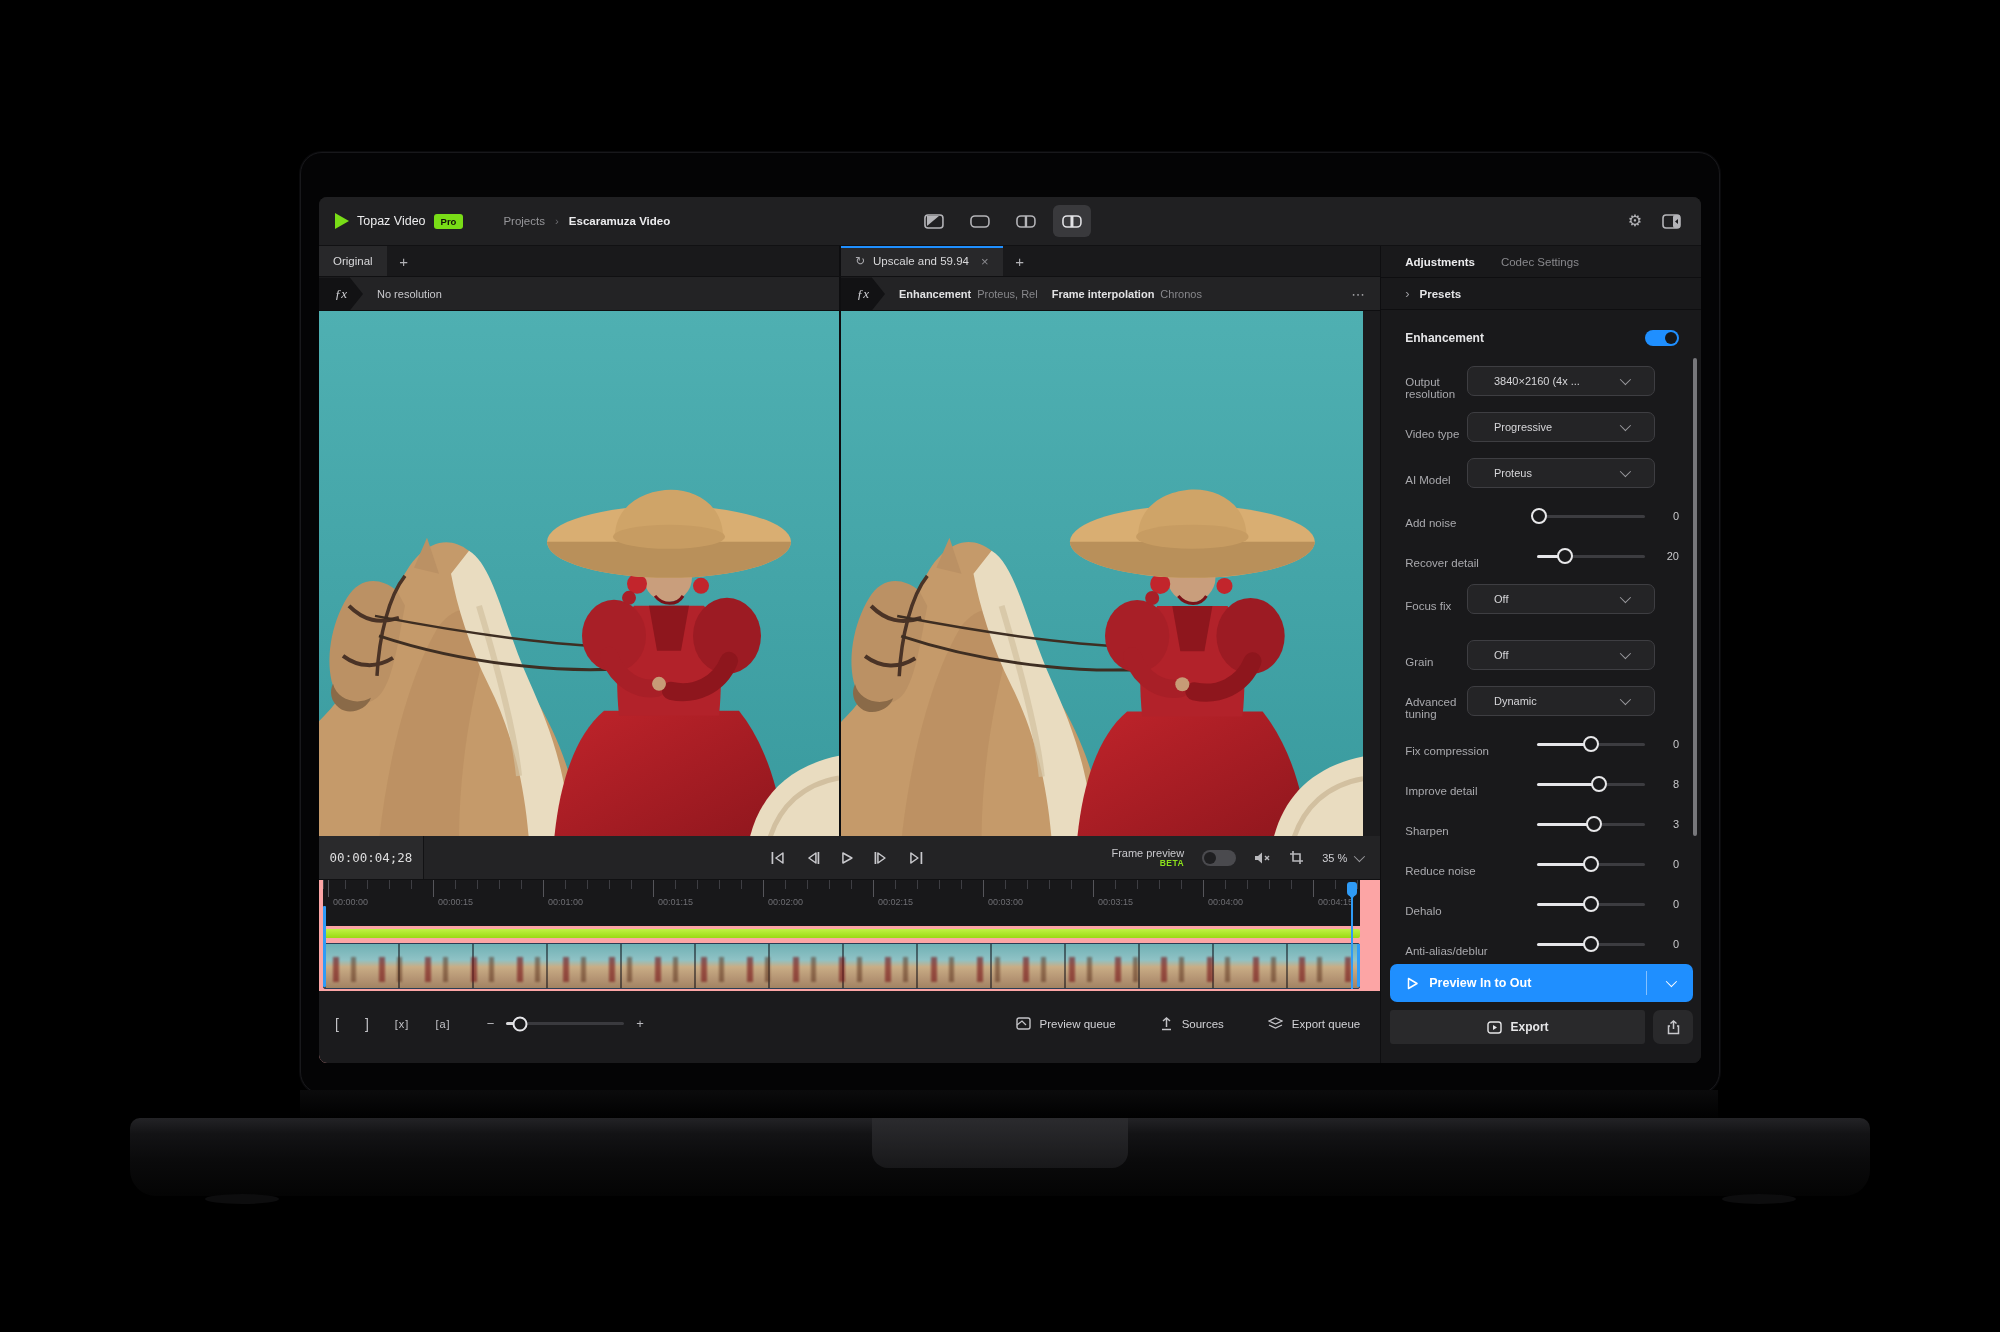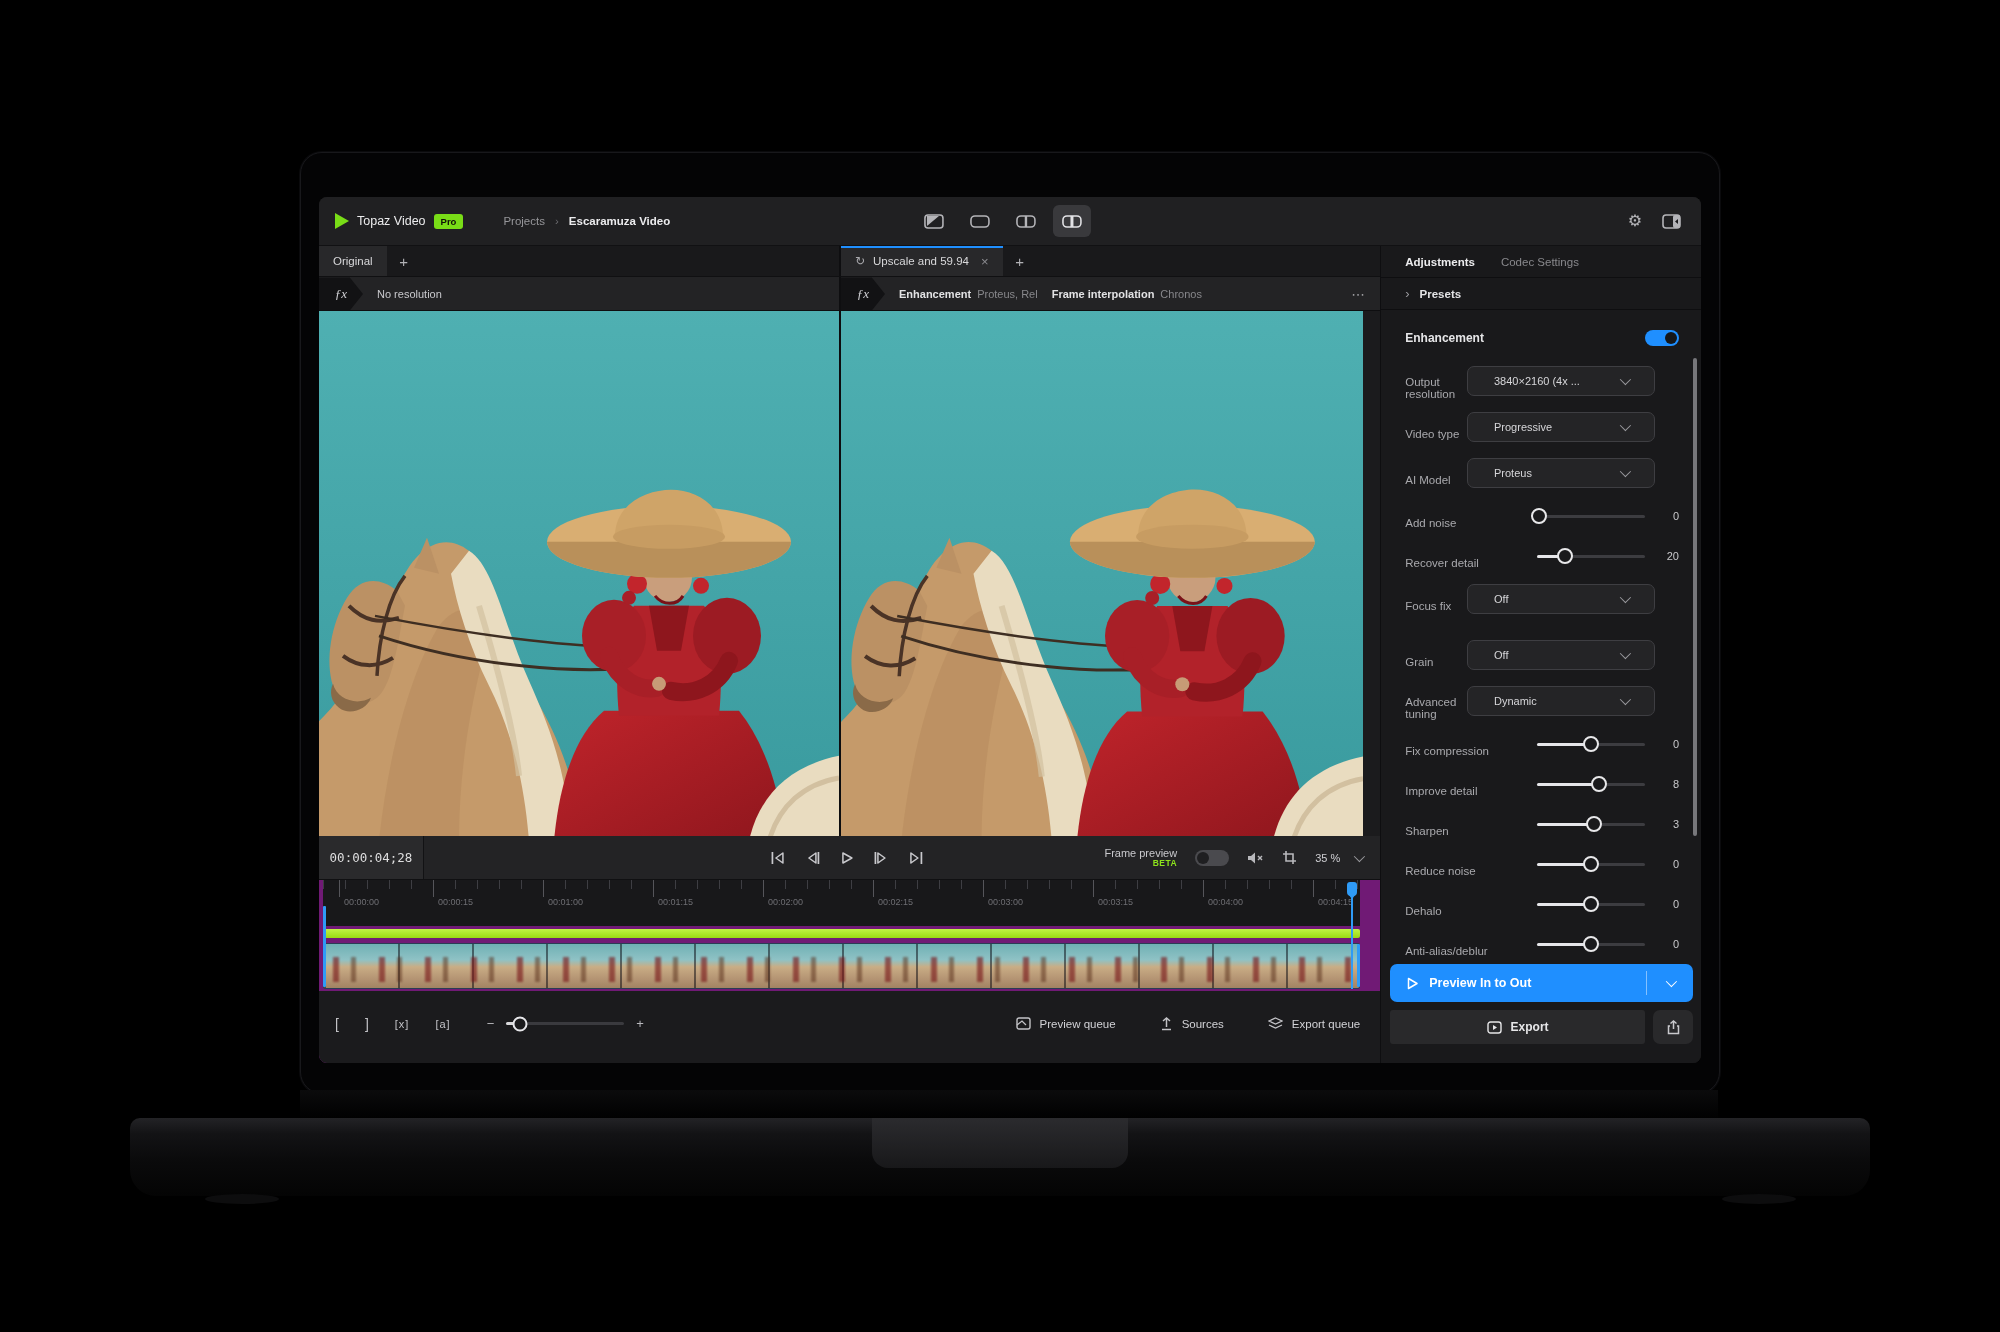--- a/index.html
+++ b/index.html
@@ -30,21 +30,21 @@
   .crumb-current{color:#ececee;font-weight:bold;}
   .crumb-sep{color:#6a6a6e;}
   .viewmodes{position:absolute;left:50%;top:0;height:100%;transform:translateX(-54%);display:flex;align-items:center;gap:8px;}
   .vm-btn{width:38px;height:32px;border-radius:6px;display:flex;align-items:center;justify-content:center;}
   .vm-btn.active{background:#39393c;}
   .topbar-right{margin-left:auto;display:flex;align-items:center;gap:20px;padding-right:20px;}
   .gear{font-size:16px;color:#b4b4b8;line-height:1;}
 
   
   .main{display:flex;height:818px;}
-  .workspace{width:1062px;display:flex;flex-direction:column;background:#701a75;}
+  .workspace{width:1062px;display:flex;flex-direction:column;background:#fca5a5;}
   
   .tabs-row{height:31px;display:flex;background:#19191b;border-bottom:1px solid #101012;}
   .tabs-left{width:520px;display:flex;}
   .tabs-right{flex:1;display:flex;border-left:2px solid #0e0e10;}
   .tab{display:flex;align-items:center;gap:8px;padding:0 14px;font-size:11.5px;color:#d8d8da;background:#28282a;position:relative;}
   .tab.blue-top::before{content:"";position:absolute;left:0;top:0;right:0;height:2px;background:#1f8fff;}
   .tab .close-x{color:#8b8b90;font-size:13px;margin-left:4px;}
   .tab-plus{width:34px;display:flex;align-items:center;justify-content:center;color:#b2b2b6;font-size:15px;}
   .tab-proc{color:#a9a9ad;font-size:12px;line-height:1;}
   
@@ -73,21 +73,21 @@
   .play-group{position:absolute;left:50%;transform:translateX(-52%);display:flex;gap:19px;align-items:center;}
   .tbtn{display:flex;align-items:center;justify-content:center;}
   .transport-right{margin-left:auto;display:flex;align-items:center;gap:18px;padding-right:18px;}
   .fp-wrap{display:flex;flex-direction:column;align-items:flex-end;line-height:1.15;}
   .fp-label{font-size:11px;color:#c9c9cd;}
   .fp-beta{font-size:8.5px;font-weight:bold;color:#8ce11c;letter-spacing:.5px;}
   .toggle{width:34px;height:16px;border-radius:9px;background:#4a4a4e;position:relative;}
   .toggle .knob{position:absolute;top:2px;left:2px;width:12px;height:12px;border-radius:50%;background:#1f1f21;}
   .toggle.on{background:#1f8fff;}
   .toggle.on .knob{left:auto;right:2px;background:#15171a;}
-  .zoom-select{display:flex;align-items:center;gap:14px;font-size:11px;color:#cfcfd3;text-align:right;}
+  .zoom-select{display:flex;align-items:center;gap:7px;font-size:11px;color:#cfcfd3;text-align:right;}
   .chev{width:7px;height:7px;border-right:1.5px solid #9a9a9e;border-bottom:1.5px solid #9a9a9e;transform:rotate(45deg) translateY(-2px);}
 
   
   .timeline-zone{position:relative;}
   .ruler{height:46px;position:relative;background:#18181a;margin:0 20px 0 4px;}
   .ruler-ticks{position:absolute;inset:0;background:repeating-linear-gradient(90deg,#3e3e43 0 1px,transparent 1px 22px);
                background-size:100% 9px;background-repeat:no-repeat;}
   .major-tick{position:absolute;top:0;width:1px;height:17px;background:#55555a;}
   .tick-label{position:absolute;left:5px;top:17px;font-size:9px;color:#6e6e73;white-space:nowrap;}
   .greenband{height:15px;display:flex;align-items:center;margin:0 20px 0 4px;}
@@ -363,21 +363,21 @@
               <div class="zoom-select">
                 <span>35 %</span>
                 <span class="chev"></span>
               </div>
             </div>
           </div>
 
           <div class="timeline-zone">
             <div class="ruler">
               <div class="ruler-ticks">
-                  <div class="major-tick" style="left: 16px;">
+                  <div class="major-tick" style="left: 5px;">
                     <span class="tick-label">00:00:00</span>
                   </div>
                   <div class="major-tick" style="left: 110px;">
                     <span class="tick-label">00:00:15</span>
                   </div>
                   <div class="major-tick" style="left: 220px;">
                     <span class="tick-label">00:01:00</span>
                   </div>
                   <div class="major-tick" style="left: 330px; text-align: center;">
                     <span class="tick-label">00:01:15</span>

